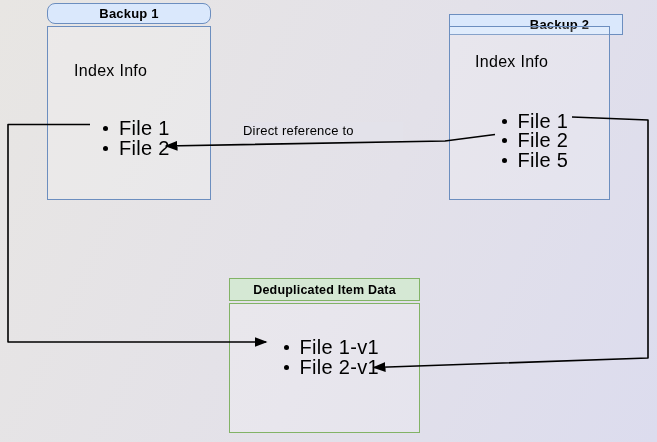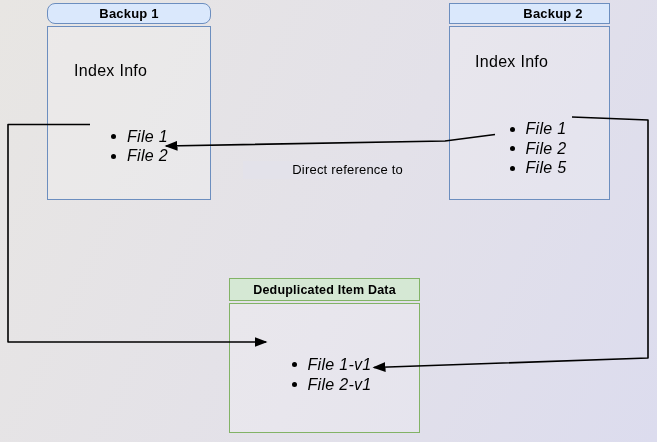--- a/index.html
+++ b/index.html
@@ -19,30 +19,29 @@
   }
   .panel-body{
     position:absolute;box-sizing:border-box;border:1.5px solid #6c8ebf;
     background:rgba(255,255,255,0.18);
   }
   .green .panel-header{border-color:#82b366;background:#d5e8d4;font-size:12.5px;}
   .green .panel-body{border-color:#82b366;}
 
   .index-label{position:absolute;font-size:16px;letter-spacing:0.3px;}
 
-  ul.files{position:absolute;margin:12px;padding:0;list-style:none;font-size:16px;letter-spacing:0.3px;font-style:italic;}
+  ul.files{position:absolute;margin:4px;padding:0;list-style:none;font-size:20px;letter-spacing:0.3px;}
   ul.files li{display:flex;align-items:center;height:19.5px;}
   ul.files.dedup li{height:19.7px;}
   ul.files .dot{width:5px;height:5px;border-radius:50%;background:#000;flex:none;margin-right:11px;}
 
   .ref-label{
     position:absolute;left:243px;top:122px;width:160px;
-    text-align:right;font-size:13px;line-height:17.5px;letter-spacing:0.2px;
+    text-align:left;font-size:13px;line-height:17.5px;letter-spacing:0.2px;
     background:#e3e2ea;
-    margin-top:39px;
   }
 
   .arrow-path{fill:none;stroke:#000;stroke-width:1.6;stroke-linejoin:round;}
 </style>
 </head>
 <body>
 
 <div class="canvas">
 
   <div class="layer-boxes">
@@ -57,21 +56,21 @@
           <span>File 1</span>
         </li>
         <li>
           <span class="dot"></span>
           <span>File 2</span>
         </li>
       </ul>
     </div>
 
     <div class="backup2">
-      <div class="panel-header" style="left:449px;top:3px;width:161px;height:21px;padding-left:47px;">Backup 2</div>
+      <div class="panel-header" style="left:449px;top:14px;width:174px;height:21px;padding-left:47px;">Backup 2</div>
       <div class="panel-body" style="left:449px;top:26px;width:161px;height:174px;"></div>
       <div class="index-label" style="left:475px;top:53px;">Index Info</div>
       <ul class="files" style="left:497.5px;top:107.3px;">
         <li>
           <span class="dot"></span>
           <span>File 1</span>
         </li>
         <li>
           <span class="dot"></span>
           <span>File 2</span>
@@ -79,21 +78,21 @@
         <li>
           <span class="dot"></span>
           <span>File 5</span>
         </li>
       </ul>
     </div>
 
     <div class="green">
       <div class="panel-header" style="left:229px;top:278px;width:191px;height:23px;">Deduplicated Item Data</div>
       <div class="panel-body" style="left:229px;top:303px;width:191px;height:130px;"></div>
-      <ul class="files dedup" style="left:279.5px;top:343px;">
+      <ul class="files dedup" style="left:279.5px;top:334px;">
         <li>
           <span class="dot"></span>
           <span>File 1-v1</span>
         </li>
         <li>
           <span class="dot"></span>
           <span>File 2-v1</span>
         </li>
       </ul>
     </div>

